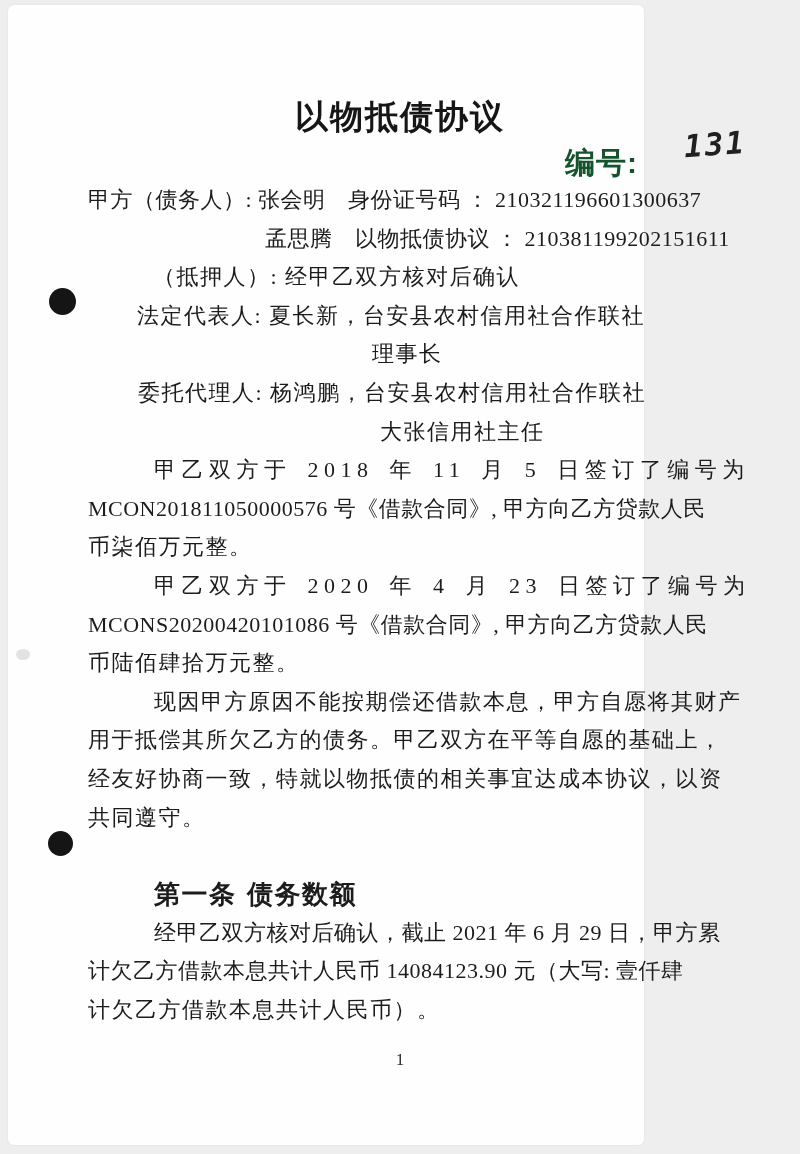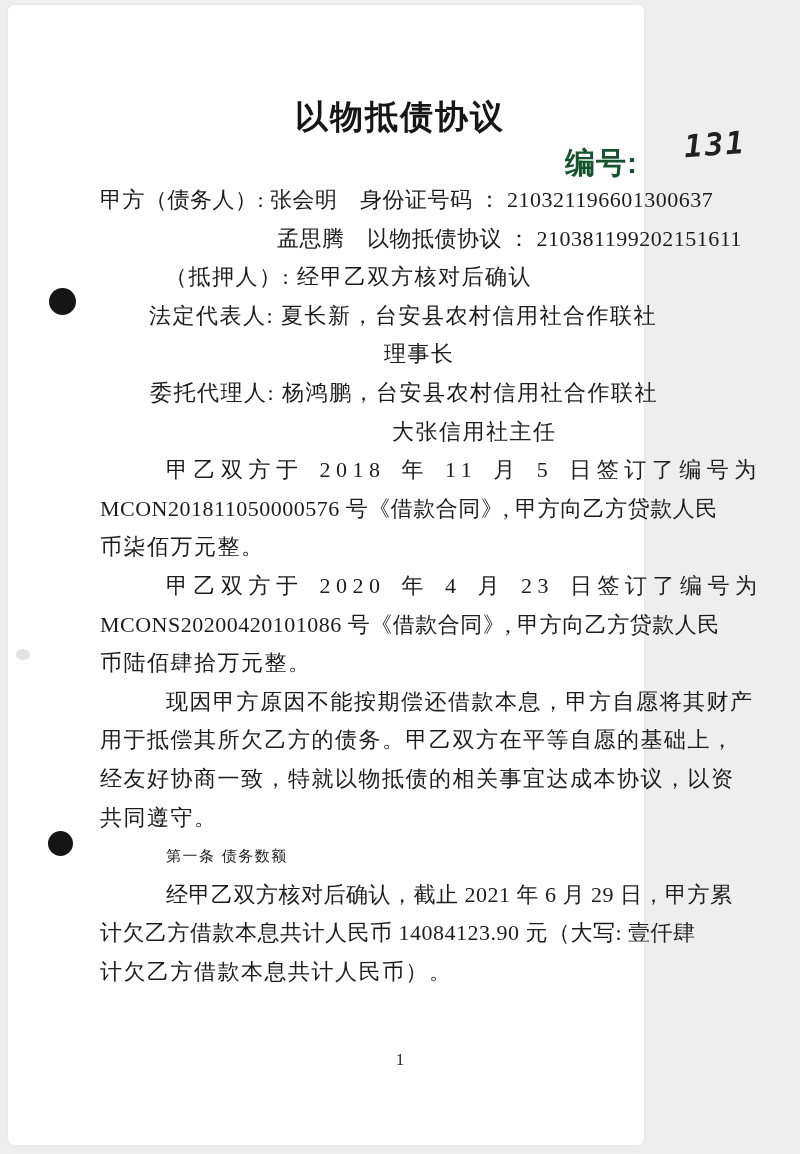--- a/index.html
+++ b/index.html
@@ -31,30 +31,30 @@
     letter-spacing:2px;transform:rotate(-4deg);
   }
   .dot{position:absolute;background:#151515;border-radius:50%;}
   .dot1{left:41px;top:283px;width:27px;height:27px;}
   .dot2{left:40px;top:826px;width:25px;height:25px;}
   .smudge{
     position:absolute;left:8px;top:644px;width:14px;height:11px;
     background:#e2e2e2;border-radius:50%;
   }
   .content{
-    position:absolute;left:92px;top:176px;width:640px;
+    position:absolute;left:80px;top:176px;width:640px;
   }
   .line{
     height:38.6px;line-height:38.6px;
     font-size:22px;color:#1c1c1c;letter-spacing:1.5px;
     white-space:pre;
   }
   .tight{letter-spacing:0.5px;}
   .wide{letter-spacing:5.5px;word-spacing:5px;}
-  .bold{font-weight:400;font-family:"DejaVu Sans","Liberation Sans",sans-serif;font-size:15px;}
+  .bold{font-weight:700;font-family:"DejaVu Sans","Liberation Sans",sans-serif;font-size:26px;margin-top:38px;}
   .in49{padding-left:49px;}
   .in50{padding-left:50px;}
   .in65{padding-left:65px;}
   .in177{padding-left:177px;}
   .in182{padding-left:182px;}
   .in284{padding-left:284px;}
   .in292{padding-left:292px;}
   .indent{padding-left:66px;}
   .pagenum{
     position:absolute;left:0;top:1045px;width:784px;text-align:center;

